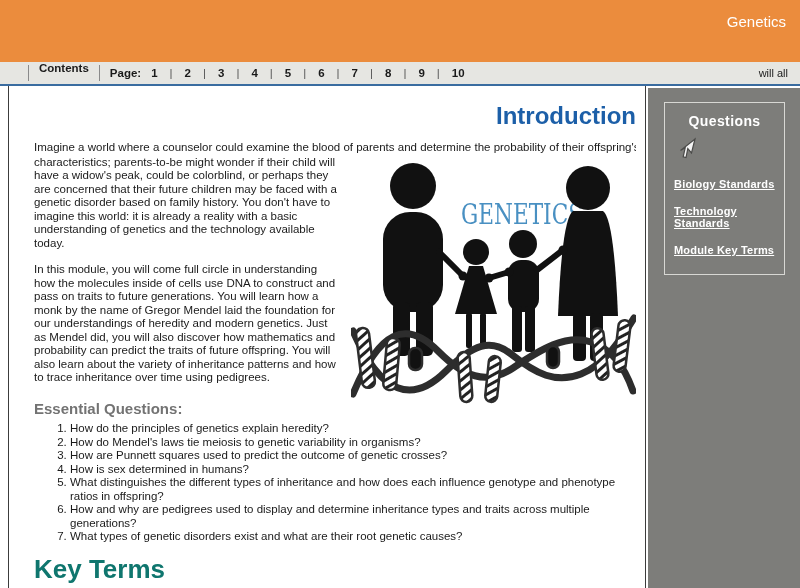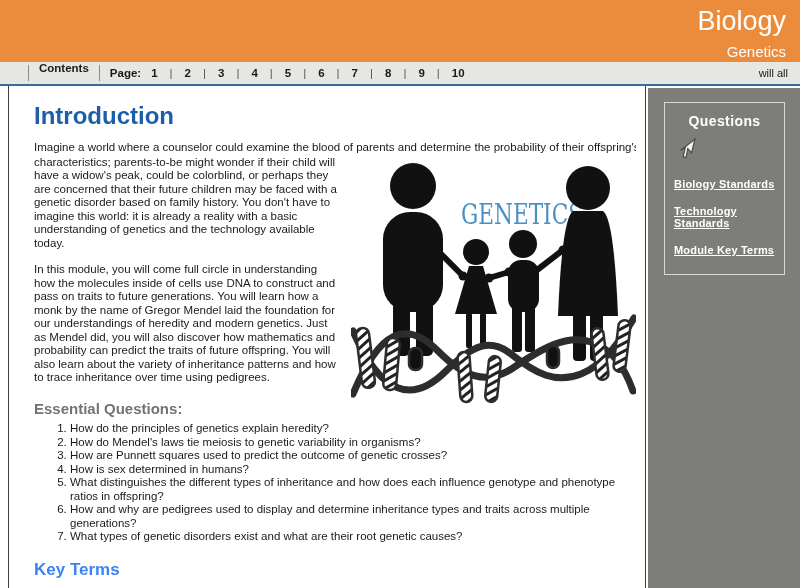--- a/index.html
+++ b/index.html
@@ -41,38 +41,38 @@
     position:absolute; left:8px; top:0; width:638px; height:502px;
     background:#fff; border-left:1px solid #3c3c3c; border-right:1px solid #3c3c3c;
     padding:2px 9px 0 25px; overflow:hidden;
   }
   .sidebar {
     position:absolute; left:648px; top:2px; width:152px; height:500px;
     background:#7D7D7A;
   }
   
   h1[data-name="page-title"] {
-    color:#1C5FA8; font-size:24px; margin:14px 0 11px 0; font-weight:bold;
+    color:#1C5FA8; font-size:24px; margin:14px 0 11px 0; font-weight:bold;text-align:right;
   }
   .bodytext { font-size:11.5px; line-height:13.5px; color:#1a1a1a; }
   .p1-line1 { white-space:nowrap; overflow:hidden; }
   .genetics-figure {
     float:right; width:285px; height:265px; margin:1px 0 2px 10px;
   }
   p.para { margin:1px 0 13px 0; }
   p.para2 { margin:0; }
   h2[data-name="questions-title"] {
     color:#737373; font-size:15px; margin:17px 0 6px 0; font-weight:bold;
   }
   ol[data-name="questions-list"] {
     margin:7px 0 0 0; padding-left:36px; font-size:11.5px; line-height:13.5px;
   }
   ol[data-name="questions-list"] li { margin:0; }
   h2[data-name="key-terms-title"] {
-    color:#3b82f6; font-size:17px; margin:19px 0 9px 0; font-weight:bold;
+    color:#0f766e; font-size:26px; margin:19px 0 9px 0; font-weight:bold;
   }
   ul[data-name="key-terms-list"] {
     margin:0; padding-left:38px; font-size:11.5px; line-height:15px;
   }
   ul[data-name="key-terms-list"] li {
     color:#1C5FA8; font-weight:bold; cursor:pointer;
   }
   ul[data-name="key-terms-list"] li::marker { color:#222; font-size:10px; }
   
   .handouts-box {
@@ -85,21 +85,20 @@
   .cursor-icon { display:block; margin:8px 0 2px 5px; }
   .handouts-links [data-name="handout-link"] {
     display:block; margin-top:15px; color:#fff; font-weight:bold;
     font-size:11px; text-decoration:underline; letter-spacing:0.2px; cursor:pointer;
   }
 </style>
 </head>
 <body>
 
 <div class="header" data-name="app-header">
-  <div class="header-title" data-name="course-title">Biology</div>
   <div class="header-subtitle" data-name="module-title">Genetics</div>
 </div>
 
 <div class="navbar" data-name="page-navbar">
   <div class="nav-sep" style="margin-left:28px;" data-name="nav-divider"></div>
   <div class="contents-btn" data-name="contents-dropdown">
     <span data-name="contents-label">Contents</span>
     <span class="arrow" data-name="chevron-down-icon">▼</span>
   </div>
   <div class="nav-sep" data-name="nav-divider"></div>

